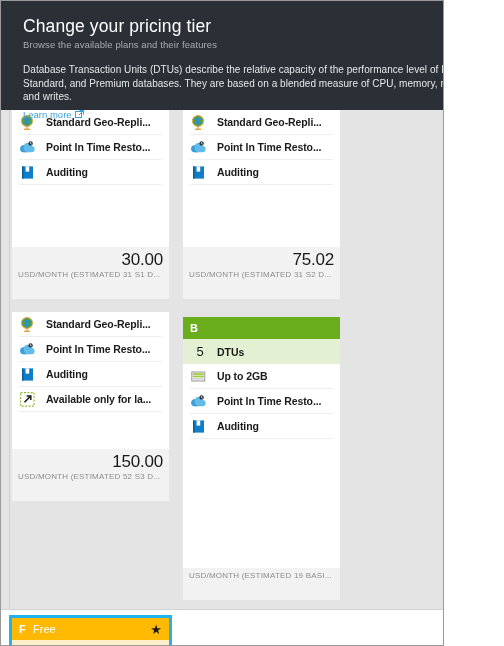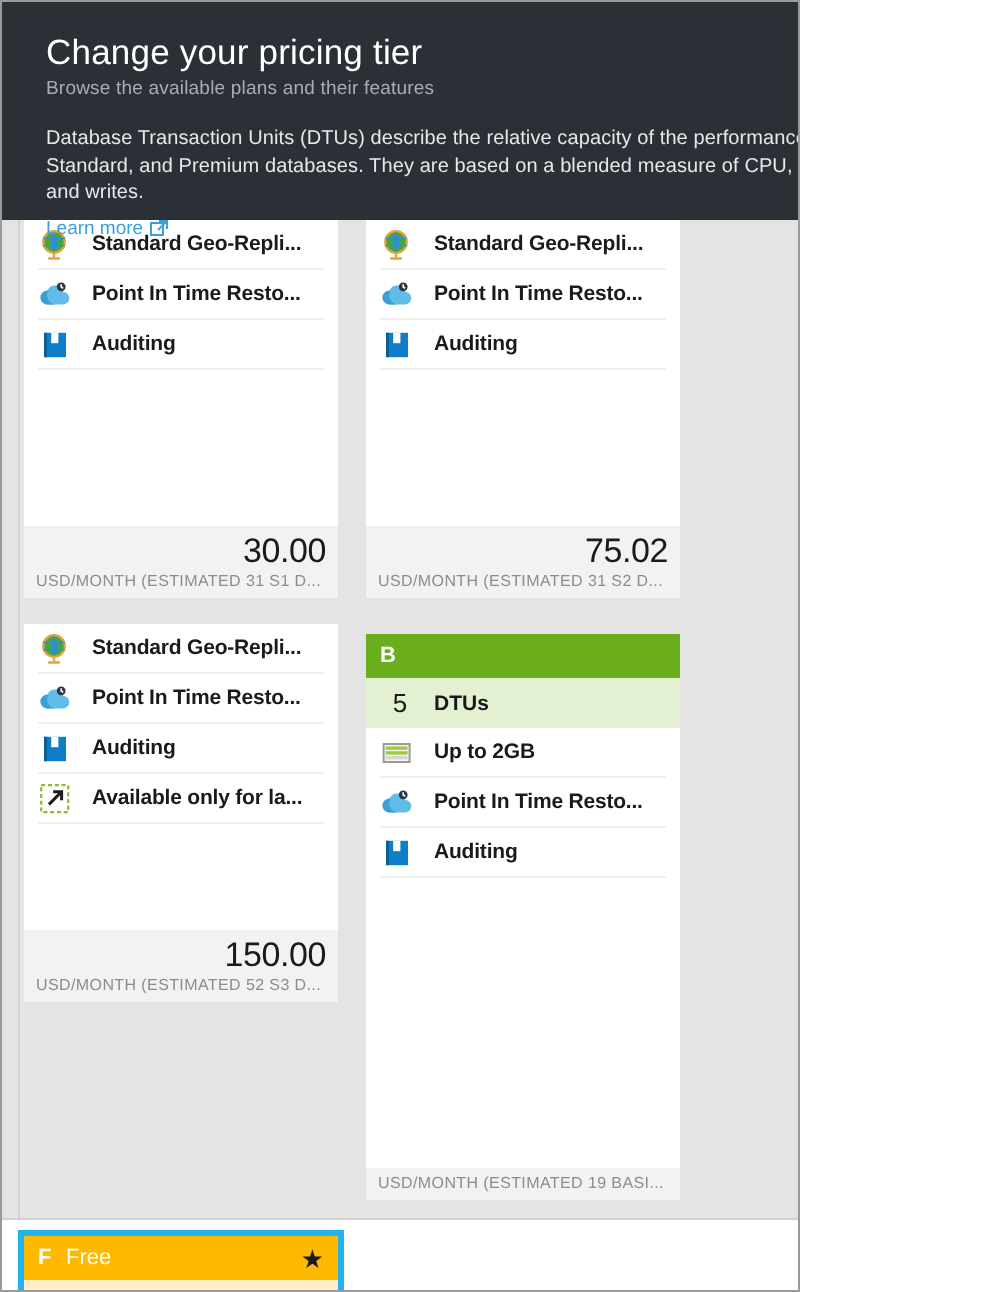--- a/index.html
+++ b/index.html
@@ -7,21 +7,21 @@
   html, body {
     width: 504px;
     height: 646px;
     overflow: hidden;
     font-family: "Liberation Sans", sans-serif;
     background: #ffffff;
   }
 
   #app {
     position: relative;
-    width: 400px;
+    width: 444px;
     height: 646px;
     background: #22c55e;
     border: 1px solid #9a9a9a;
     overflow: hidden;
   }
 
   
   .titlebar {
     position: absolute;
     top: 0; left: 0;
@@ -196,21 +196,21 @@
     font-weight: bold;
     white-space: nowrap;
     overflow: hidden;
     letter-spacing: -.1px;
   }
 
   .spacer { flex: 1 1 auto; background: #ffffff; }
 
   .price-box {
     background: #f2f2f2;
-    padding: 3px 6px 4px 6px;
+    padding: 3px 6px 20px 6px;
     flex: 0 0 auto;
   }
   .price-amt {
     text-align: right;
     font-size: 17px;
     color: #1a1a1a;
     font-weight: 400;
     line-height: 20px;
     letter-spacing: -.2px;
   }

